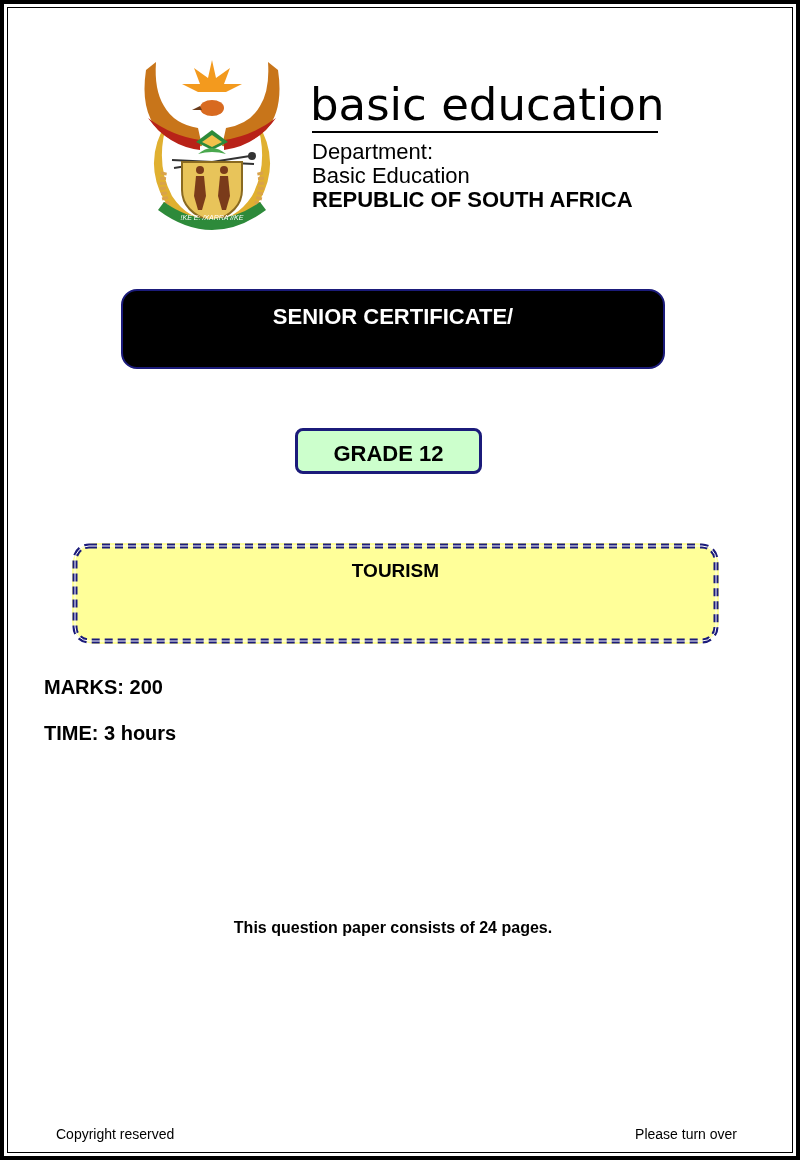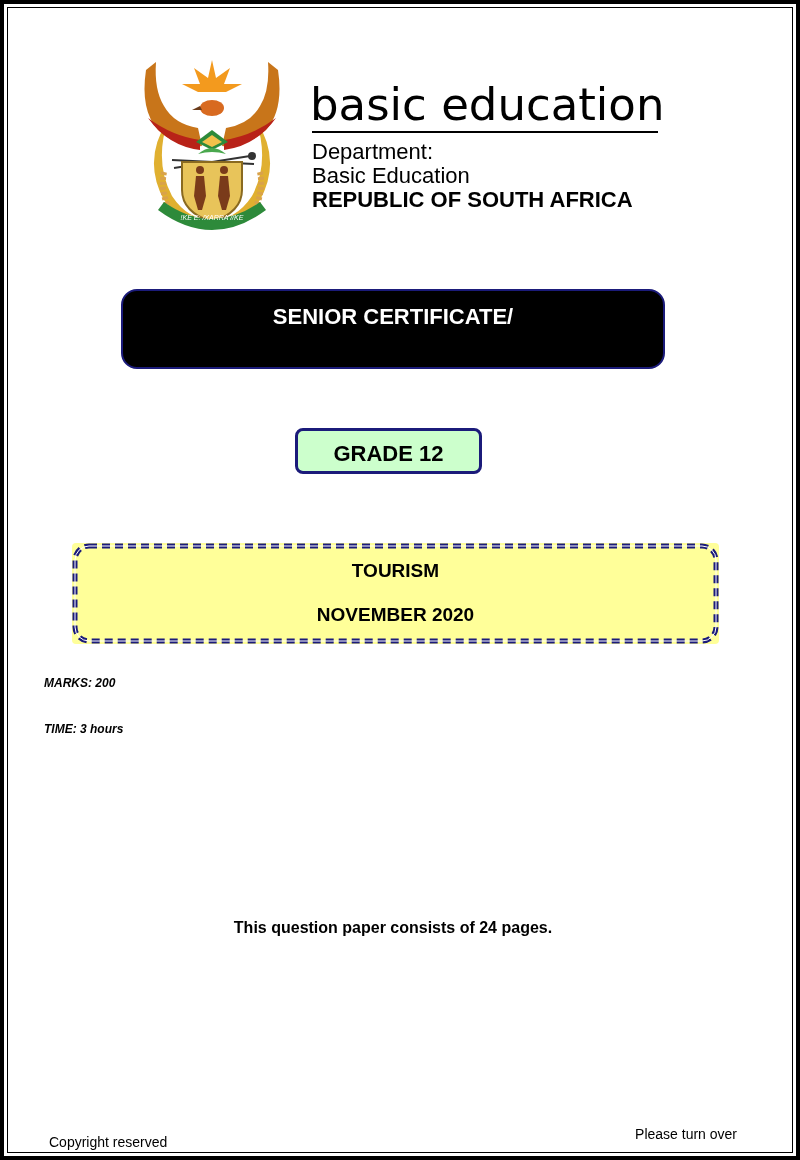--- a/index.html
+++ b/index.html
@@ -11,33 +11,33 @@
     .brand-title { position: absolute; left: 310px; top: 78px; font-family: "DejaVu Sans", sans-serif; font-size: 45px; letter-spacing: 0px; line-height: 54px; color: #000; }
     .brand-rule { position: absolute; left: 312px; top: 131px; width: 346px; height: 2px; background: #000; }
     .dept { position: absolute; left: 312px; top: 140px; font-size: 22px; line-height: 24px; }
     .dept .l2 { display: block; }
     .dept .l3 { display: block; font-weight: bold; font-size: 22px; }
 
     .cert-box { position: absolute; left: 121px; top: 289px; width: 544px; height: 80px; box-sizing: border-box; background: #000; border: 2px solid #1b1b7a; border-radius: 16px; color: #fff; font-weight: bold; font-size: 22px; line-height: 28px; text-align: center; padding-top: 12px; }
 
     .grade-box { position: absolute; left: 295px; top: 428px; width: 187px; height: 46px; box-sizing: border-box; background: #ccffcc; border: 3px solid #1b1b7a; border-radius: 8px; font-weight: bold; font-size: 22px; text-align: center; line-height: 46px; }
 
-    .subject-box { position: absolute; left: 72px; top: 543px; width: 647px; height: 101px; box-sizing: border-box; background: #ffff99; border-radius: 4px; }
+    .subject-box { position: absolute; left: 72px; top: 543px; width: 647px; height: 101px; box-sizing: border-box; background: #ffff99; border-radius: 23px; }
     .subject-box svg { position: absolute; left: 0; top: 0; }
     .subject { position: absolute; left: 0; right: 0; text-align: center; font-weight: bold; font-size: 19px; }
     .subject.s1 { top: 17px; }
     .subject.s2 { top: 61px; }
 
-    .meta { position: absolute; left: 44px; font-weight: bold; font-size: 12px; font-style: italic; }
+    .meta { position: absolute; left: 44px; font-weight: bold; font-size: 20px; }
     .meta.m1 { top: 676px; }
     .meta.m2 { top: 722px; }
 
     .pages { position: absolute; left: 0; width: 786px; top: 876px; text-align: center; font-weight: bold; font-size: 16px; margin-top: 43px; }
 
-    .footer-left { position: absolute; left: 49px; top: 1126px; font-size: 14px; margin-top: 8px; }
+    .footer-left { position: absolute; left: 56px; top: 1126px; font-size: 14px; }
     .footer-right { position: absolute; right: 63px; top: 1126px; font-size: 14px; }
   </style>
 </head>
 <body>
 
 <div class="frame-outer"></div>
 <div class="frame-inner"></div>
 
 <div class="logo">
   <svg width="148" height="182" viewBox="0 0 148 182">
@@ -93,21 +93,20 @@
 <div class="grade-box">
   <span>GRADE 12</span>
 </div>
 
 <div class="subject-box">
   <svg width="647" height="101" viewBox="0 0 647 101">
     <rect x="3" y="3" width="641" height="95" rx="14" ry="14" fill="none" stroke="#1b1b7a" stroke-width="5" stroke-dasharray="8 5"></rect>
     <rect x="3" y="3" width="641" height="95" rx="14" ry="14" fill="none" stroke="#ffffff" stroke-width="1"></rect>
   </svg>
   <div class="subject s1">TOURISM</div>
-  <div class="subject s2">NOVEMBER 2020</div>
 </div>
 
 <div class="meta m1">MARKS:  200</div>
 <div class="meta m2">TIME:  3 hours</div>
 
 <div class="pages">This question paper consists of 24 pages.</div>
 
 <div class="footer-left">Copyright reserved</div>
 <div class="footer-right">Please turn over</div>
 

